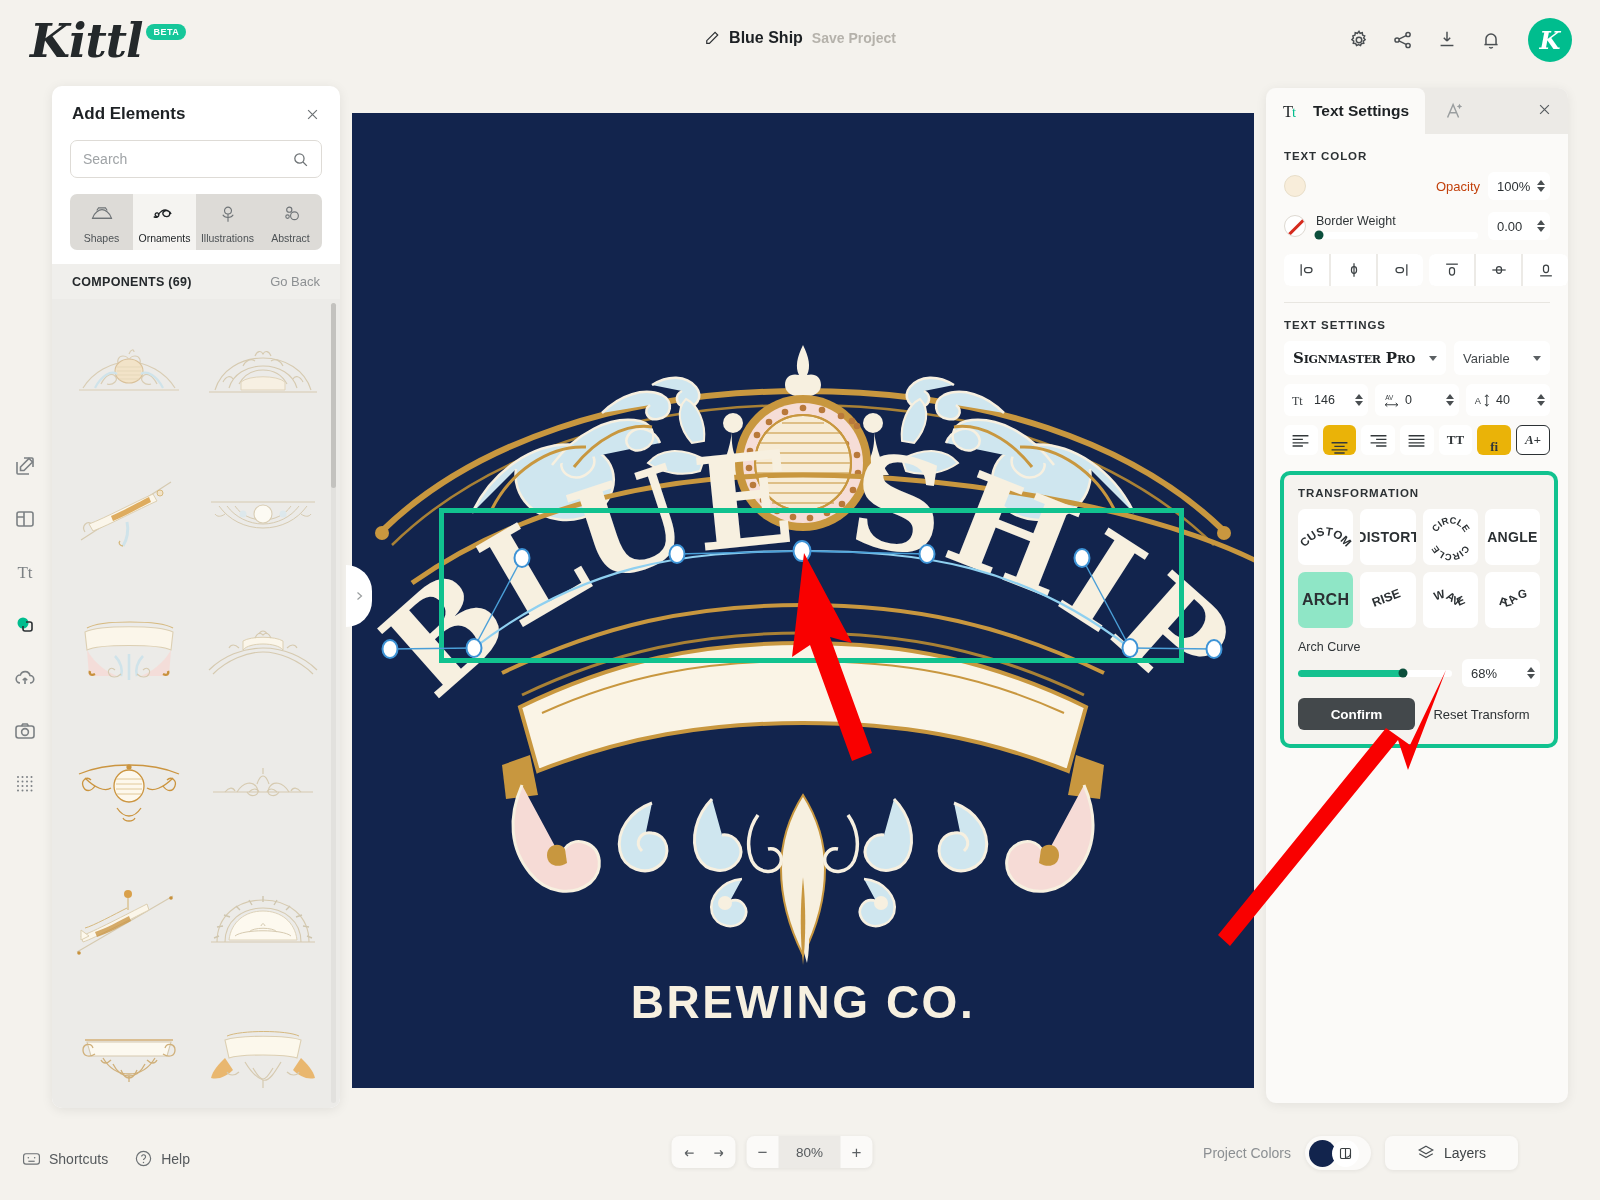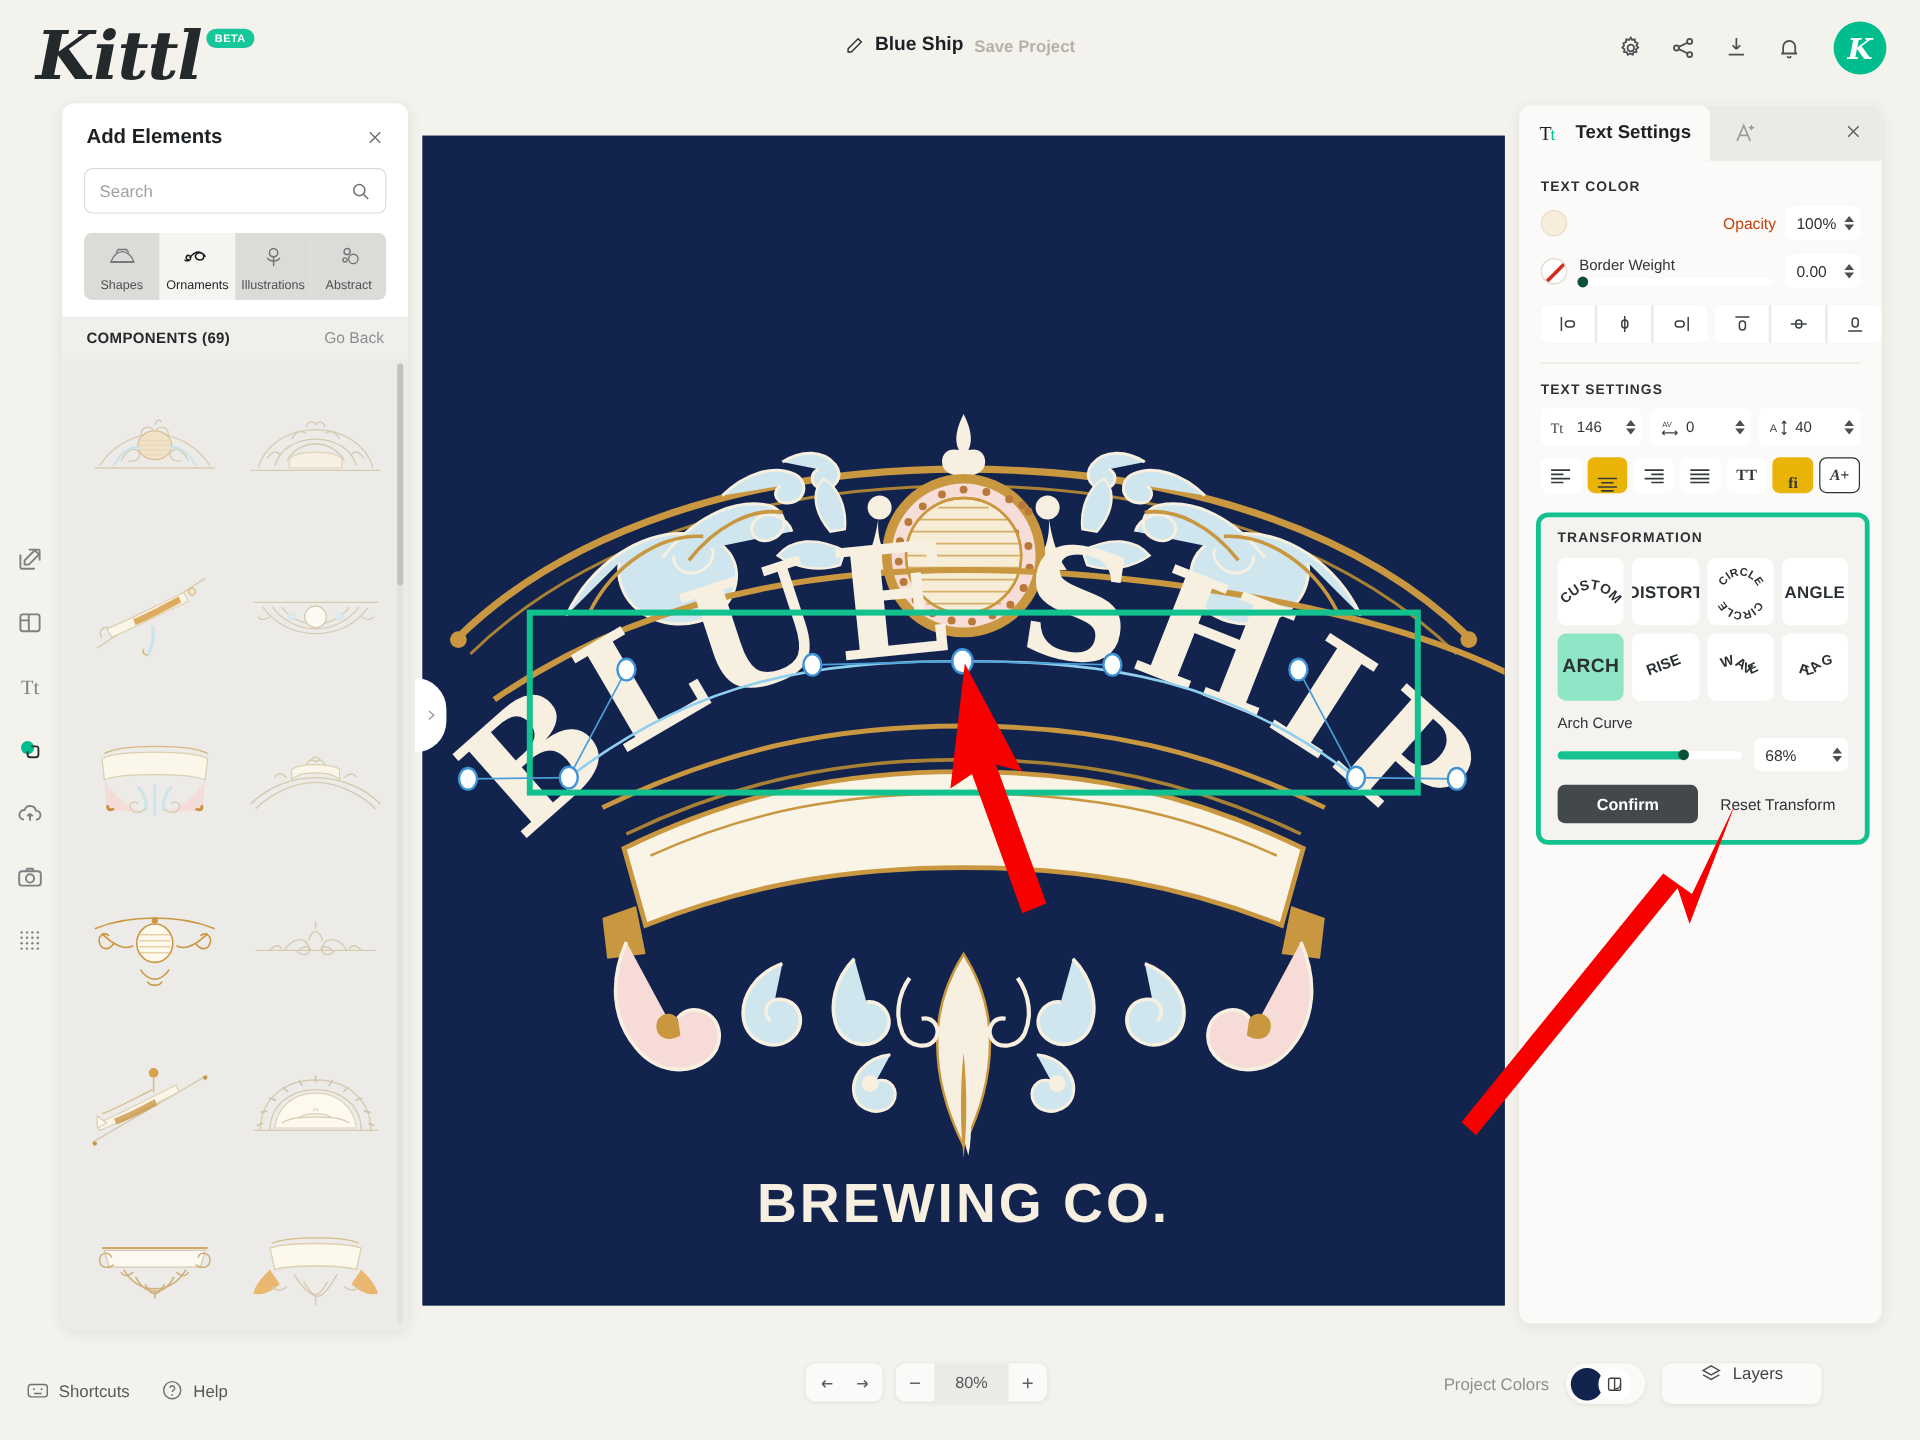--- a/index.html
+++ b/index.html
@@ -12,21 +12,21 @@
   #app { position: relative; width: 1600px; height: 1200px; }
 
   
   .topbar {
     position: absolute; left: 0; top: 0; width: 1600px; height: 84px;
     background: #f4f2ed; display: flex; align-items: center;
   }
   .logo-wrap { position: absolute; left: 30px; top: 14px; display: flex; align-items: flex-start; }
   .logo-text {
     font-family: "DejaVu Serif", serif; font-style: italic; font-weight: bold;
-    font-size: 56px; color: #24292b; letter-spacing: -1px; text-align: center;
+    font-size: 46px; color: #24292b; letter-spacing: -1px; text-align: center;
   }
   .beta-badge {
     background: #16c79a; color: #fff; font-size: 9px; font-weight: bold;
     padding: 3px 7px; border-radius: 8px; letter-spacing: 0.5px;
     margin-left: 4px; margin-top: 10px;
   }
   .title-center {
     position: absolute; left: 50%; transform: translateX(-50%); top: 29px;
     display: flex; align-items: center; gap: 9px;
   }
@@ -321,21 +321,21 @@
   .color-toggle {
     width: 66px; height: 34px; background: #fbfaf8; border-radius: 18px;
     display: flex; align-items: center; padding: 0 4px; cursor: pointer;
     box-shadow: 0 1px 4px rgba(0,0,0,.07);
   }
   .ct-dark { width: 27px; height: 27px; border-radius: 50%; background: #12244d; }
   .ct-img { width: 27px; height: 27px; border-radius: 50%; background: #fff; display:flex; align-items:center; justify-content:center; margin-left: -4px; }
   .ct-img svg { width: 15px; height: 15px; color: #3a3f42; }
   .layers-btn {
     height: 34px; background: #fbfaf8; border-radius: 8px; padding: 0 32px;
-    display: flex; align-items: flex-start; gap: 9px; cursor: pointer;
+    display: flex; align-items: center; gap: 9px; cursor: pointer;
     box-shadow: 0 1px 4px rgba(0,0,0,.07);
   }
   .layers-btn svg { width: 18px; height: 18px; color: #4a4f52; }
   .layers-btn span { font-size: 14px; color: #3f4447; }
 </style>
 </head>
 <body>
 
 <div id="app">
 
@@ -947,20 +947,30 @@
               <rect x="9" y="6" width="6" height="9" rx="3"></rect>
           </svg>
         </div>
       </div>
     </div>
 
     <div class="divider"></div>
 
     <div class="sec-label">TEXT SETTINGS</div>
 
+    <div class="font-row">
+      <div class="font-select">
+        <span class="font-name">Signmaster Pro</span>
+        <i class="caret"></i>
+      </div>
+      <div class="var-select">
+        <span>Variable</span>
+        <i class="caret"></i>
+      </div>
+    </div>
 
     <div class="metric-row">
       <div class="metric">
         <svg viewBox="0 0 24 24">
           <text x="0" y="18" font-family="Liberation Serif, serif" font-size="17" fill="currentColor">Tt</text>
         </svg>
         <span>146</span>
         <div class="spin">
             <i class="up"></i>
             <i class="dn"></i>

